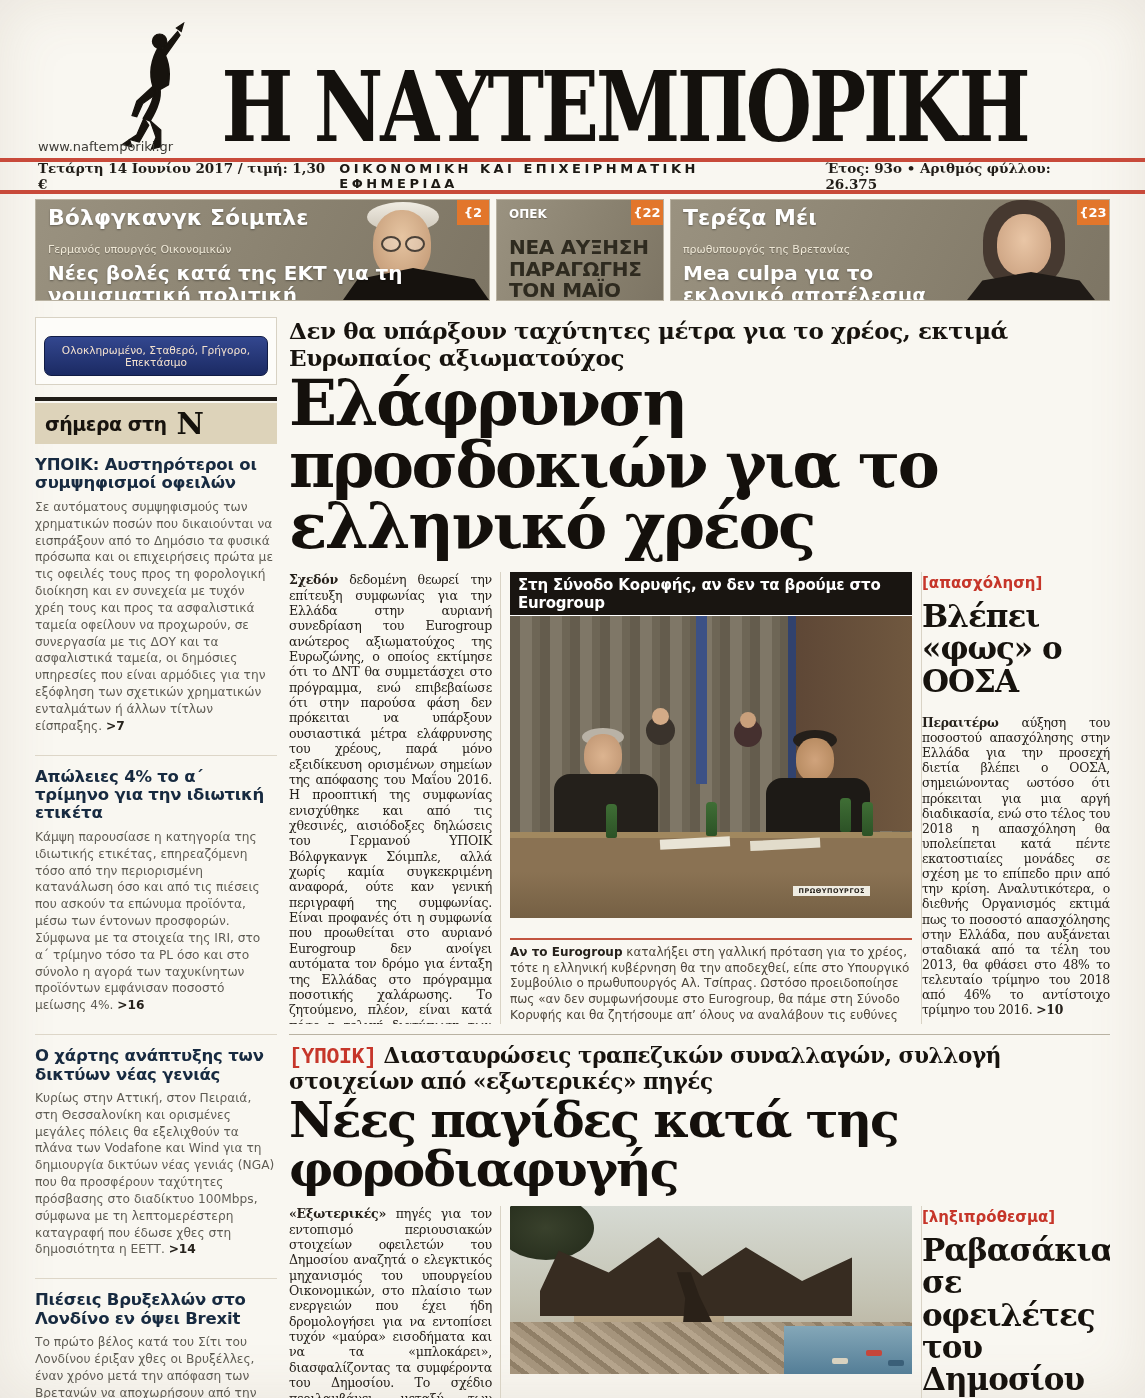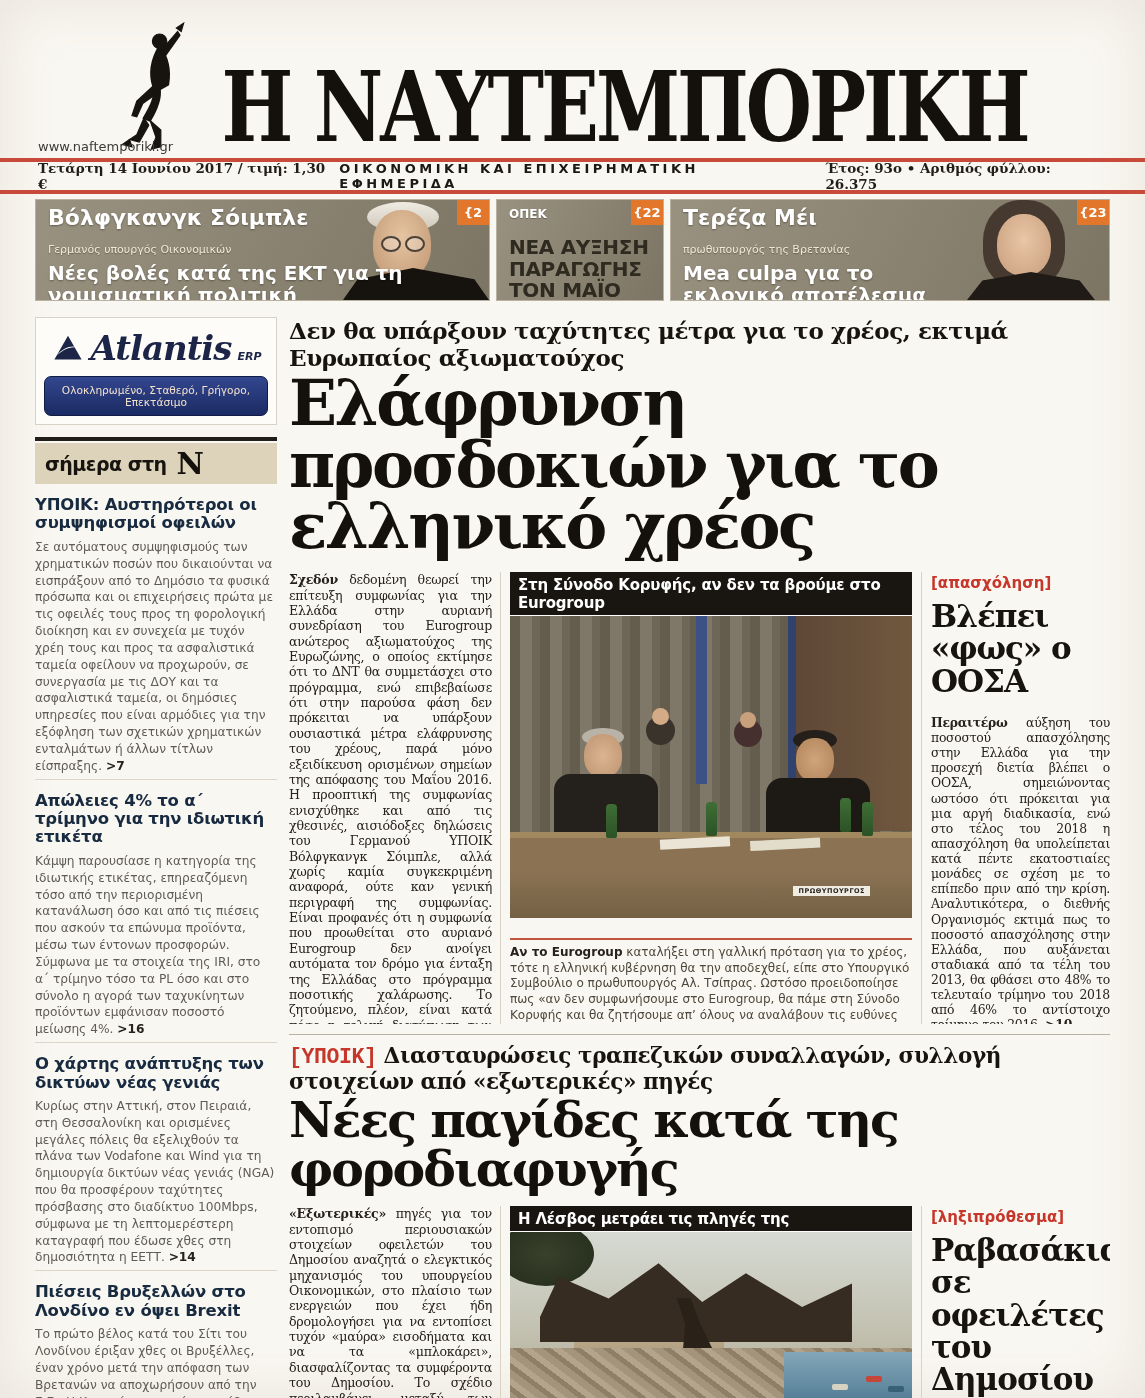--- a/index.html
+++ b/index.html
@@ -50,21 +50,21 @@
   .ad-logo{display:flex;align-items:baseline;justify-content:center;gap:6px;}
   .ad-swoosh{width:34px;height:28px;align-self:center;}
   .ad-brand{font-family:"DejaVu Serif",serif;font-style:italic;font-weight:bold;font-size:34px;color:#1c2547;letter-spacing:-1px;}
   .ad-erp{font-size:11px;font-weight:bold;color:#1c2547;font-style:italic;}
   .ad-tag{margin-top:8px;background:linear-gradient(#33478f,#1b2a63);border-radius:7px;border:1px solid #111c45;
           color:#f3e1ce;font-size:10.6px;text-align:center;padding:7px 4px;}
   .side-rule{height:4px;background:#211d18;margin:12px 0 0;}
   .side-today{display:flex;align-items:center;gap:10px;background:#ddd3ba;padding:3px 10px;margin-top:2px;}
   .side-today .st-label{font-weight:bold;font-size:19px;color:#17130e;letter-spacing:-.5px;}
   .side-today .st-n{font-family:"DejaVu Serif",serif;font-weight:bold;font-size:30px;color:#14110c;}
-  .sart{padding:12px 0 4px;border-bottom:1px solid #ddd6c8;}
+  .sart{padding:12px 0 20px;border-bottom:1px solid #ddd6c8;}
   .sart:last-of-type{border-bottom:none;}
   .sart h3{margin:0 0 6px;font-size:16.5px;line-height:1.12;color:#172a40;letter-spacing:-.2px;}
   .sart p{margin:0;font-size:12.2px;line-height:1.38;color:#5f5c54;text-align:left;}
   .sart .pref{font-weight:bold;color:#26221c;}
   
   .kicker{font-family:"DejaVu Serif",serif;font-weight:bold;font-size:23px;letter-spacing:-.4px;color:#17130e;margin:0 0 2px;}
   .headline1{font-family:"DejaVu Serif",serif;font-weight:bold;font-size:63px;line-height:.98;letter-spacing:-2.5px;color:#14100c;margin:0 0 14px;}
   .row{display:flex;gap:9px;}
   .row1{height:452px;overflow:hidden;}
   .col-body{width:212px;flex:0 0 auto;border-right:1px solid #d9d3c5;padding-right:8px;box-sizing:border-box;overflow:hidden;}
@@ -72,21 +72,21 @@
   .serifbody .lead{font-weight:bold;}
   .serifbody .pref{font-weight:bold;white-space:nowrap;}
   .col-photo{width:402px;flex:0 0 auto;}
   .photo-header{background:#191511;color:#fff;font-weight:bold;font-size:15px;padding:4px 8px 3px;letter-spacing:-.2px;border-bottom:1px solid #fff;}
   .photo{position:relative;overflow:hidden;}
   .photo-room{height:302px;background:#7a7061;}
   .caption{font-size:12px;line-height:1.3;color:#4e473c;padding-top:5px;margin:0;}
   .caption .lead{font-weight:bold;color:#26211b;}
   .caption .pref{font-weight:bold;color:#26211b;}
   .cap1{border-top:2px solid #c2543f;margin-top:20px;}
-  .col-side{flex:1;min-width:0;border-left:1px solid #d9d3c5;padding-left:9px;box-sizing:border-box;overflow:hidden;}
+  .col-side{flex:1;min-width:0;border-left:1px solid #d9d3c5;padding-left:0;box-sizing:border-box;overflow:hidden;}
   .red-tag{color:#c6362a;font-weight:bold;font-size:15px;margin:2px 0 8px;}
   .col-side h2{font-family:"DejaVu Serif",serif;font-weight:bold;font-size:31px;line-height:1.04;letter-spacing:-1px;color:#17130e;margin:0 0 18px;}
   .col-side .serifbody{font-size:12.4px;}
   .main-div{height:1px;background:#b9b2a2;margin:10px 0 8px;}
   .kicker2{font-family:"DejaVu Serif",serif;font-weight:bold;font-size:21.5px;letter-spacing:-.4px;color:#17130e;margin:0 0 2px;}
   .kicker2 .ktag{color:#c6362a;font-family:Liberation Mono, monospace;}
   .headline2{font-family:"DejaVu Serif",serif;font-weight:bold;font-size:49px;line-height:1;letter-spacing:-2px;color:#14100c;margin:0 0 12px;}
   .row2{height:298px;overflow:hidden;}
   .photo-lesbos{height:168px;background:#c5c4b4;}
   
@@ -196,30 +196,20 @@
       </div>
     </div>
 
   </div>
 
   <div class="content">
 
     <aside class="sidebar">
 
       <div class="ad">
-        <div class="ad-logo">
-          <span class="ad-swoosh">
-            <svg viewBox="0 0 40 34" xmlns="http://www.w3.org/2000/svg">
-              <path d="M4 30 L20 2 L36 30 Z" fill="#1c2547"></path>
-              <path d="M6 26 C16 14 28 12 36 18 C26 12 14 18 6 26 Z" fill="#ffffff"></path>
-            </svg>
-          </span>
-          <span class="ad-brand">Atlantis</span>
-          <span class="ad-erp">ERP</span>
-        </div>
         <div class="ad-tag">Ολοκληρωμένο, Σταθερό, Γρήγορο, Επεκτάσιμο</div>
       </div>
 
       <div class="side-rule"></div>
       <div class="side-today">
         <span class="st-label">σήμερα στη</span>
         <span class="st-n">N</span>
       </div>
 
       <article class="sart">
@@ -314,21 +304,20 @@
       <div class="row row2">
         <div class="col-body">
           <p class="serifbody">
             <span class="lead">«Εξωτερικές»</span>
             <span>πηγές για τον εντοπισμό περιουσιακών στοιχείων οφειλετών του Δημοσίου αναζητά ο ελεγκτικός μηχανισμός του υπουργείου Οικονομικών, στο πλαίσιο των ενεργειών που έχει ήδη δρομολογήσει για να εντοπίσει τυχόν «μαύρα» εισοδήματα και να τα «μπλοκάρει», διασφαλίζοντας τα συμφέροντα του Δημοσίου. Το σχέδιο περιλαμβάνει, μεταξύ των άλλων, διασταυρώσεις όλων των τραπεζικών συναλλαγών των υπόπτων για φοροδιαφυγή σε ελληνικές και ξένες τράπεζες, ειδικό λογισμικό για την αυτοματοποίηση συλλογής φόρων αλλά και κατασχέσεων, καθώς και συλλογή στοιχείων από «εξωτερικές» πηγές για τον εντοπισμό περιουσιακών στοιχείων.</span>
             
           </p>
         </div>
 
         <div class="col-photo">
-          <div class="photo-header">Η Λέσβος μετράει τις πληγές της</div>
           <div class="photo photo-lesbos">
             <div class="pl-sky"></div>
             <div class="pl-tree"></div>
             <div class="pl-wall"></div>
             <div class="pl-ruin"></div>
             <div class="pl-crack"></div>
             <div class="pl-rubble"></div>
             <div class="pl-sea"></div>
             <div class="pl-boat1"></div>
           </div>

